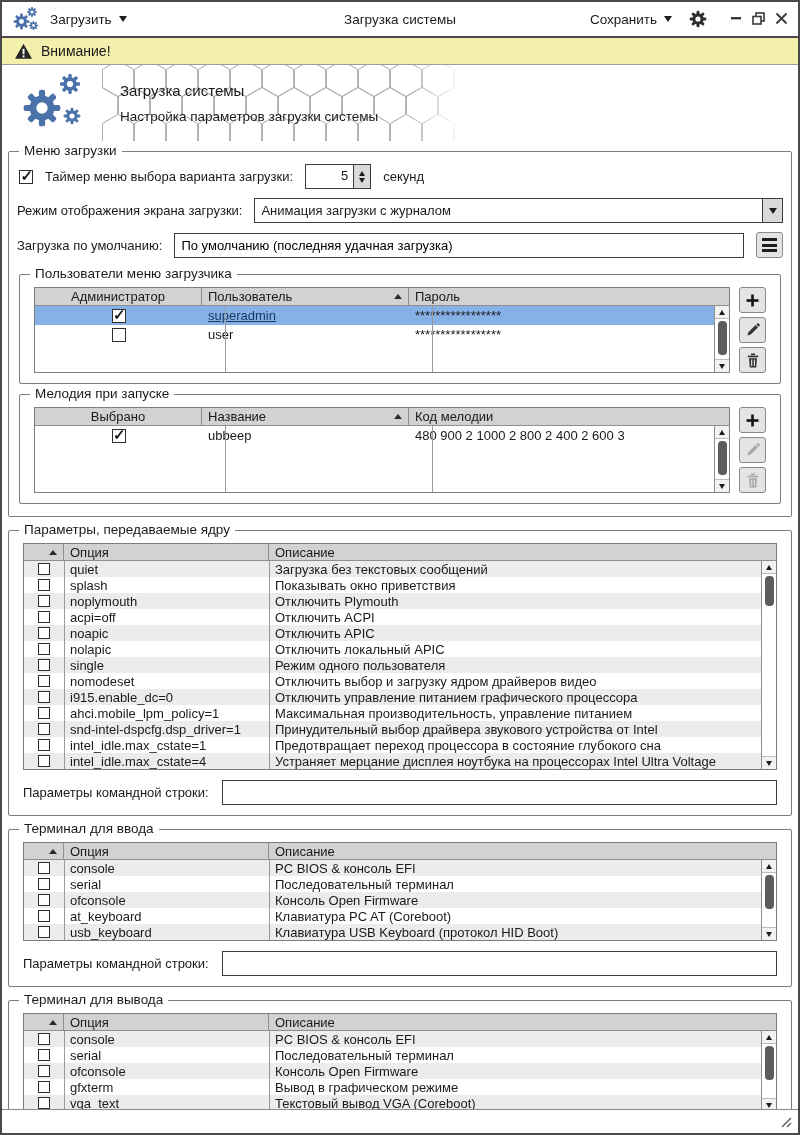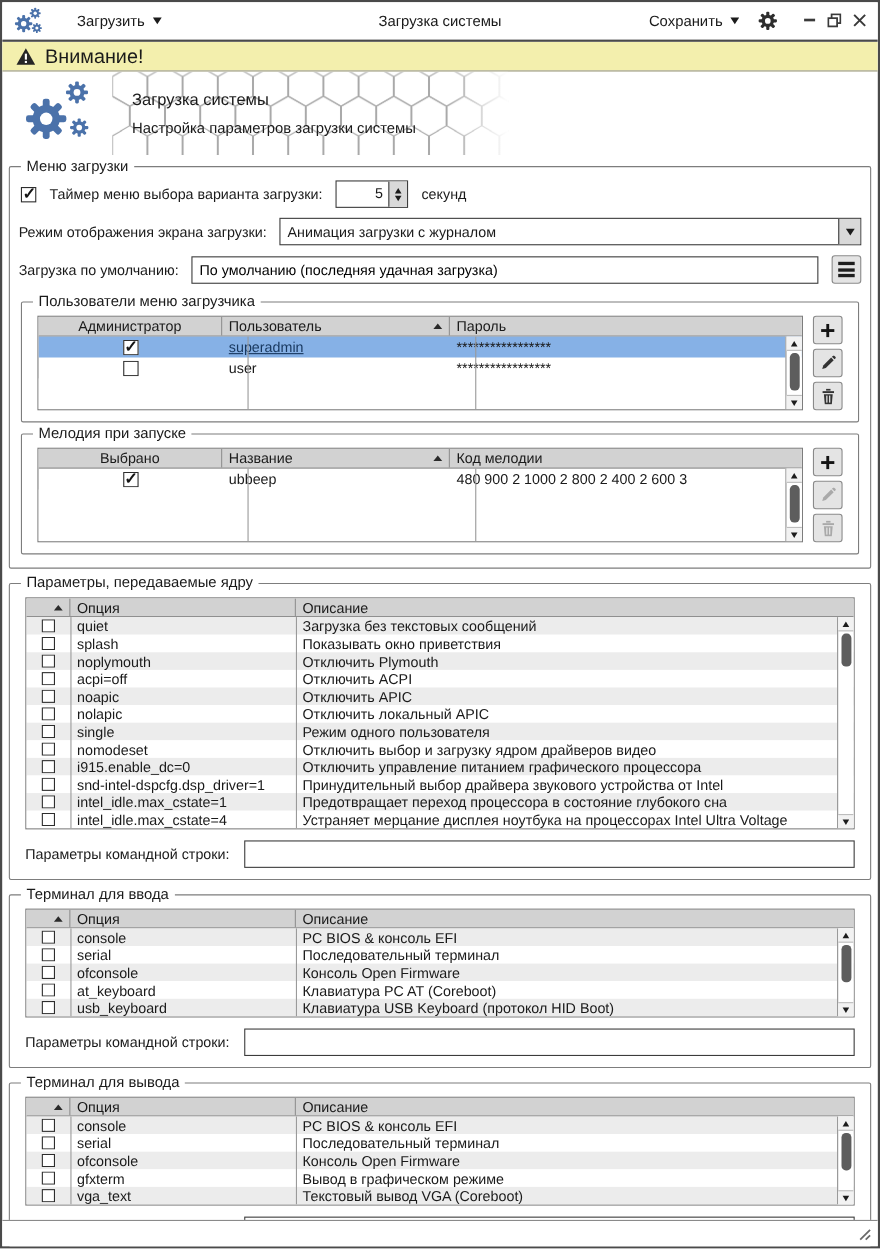--- a/index.html
+++ b/index.html
@@ -3,31 +3,31 @@
 <meta charset="utf-8">
 <style>
   * { box-sizing: border-box; margin: 0; padding: 0; }
   html,body { background:#cfcfcf; }
   body { font-family:"Liberation Sans", sans-serif; font-size:13px; color:#1a1a1a; }
   .window { width:800px; height:1135px; background:#fff; border:2px solid #4a4a4a; position:relative; overflow:hidden; }
 
   
   .titlebar { height:36px; display:flex; align-items:center; padding:0 10px; border-bottom:2px solid #4a4a4a; position:relative; background:#fff; }
   .menu-btn { display:flex; align-items:center; gap:7px; font-size:13.5px; cursor:default; }
-  .menu-btn.left { margin-left:28px;justify-content:space-between; }
+  .menu-btn.left { margin-left:8px;justify-content:space-between; }
   .win-title { position:absolute; left:0; right:0; text-align:center; font-size:13.5px; pointer-events:none; }
   .tb-right { margin-left:auto; display:flex; align-items:center; gap:16px; z-index:2; }
   .winctl { display:flex; align-items:flex-start; gap:10px; margin-left:6px; }
   .winctl svg { display:block; }
   .tri-down { width:0; height:0; border-left:4.5px solid transparent; border-right:4.5px solid transparent; border-top:6px solid #1c1c1c; }
   .tri-up { width:0; height:0; border-left:4.5px solid transparent; border-right:4.5px solid transparent; border-bottom:6px solid #1c1c1c; }
 
   
   .warnbar { height:27px; background:#f3efad; border-bottom:1px solid #9c9c9c; display:flex; align-items:center; gap:8px; padding:0 12px; }
-  .warnbar span { font-size:18px; }
+  .warnbar span { font-size:14px; }
 
   
   .pagehead { height:76px; position:relative; overflow:hidden; }
   .hexbg { position:absolute; left:100px; top:0; }
   .logo { position:absolute; left:18px; top:7px; }
   .page-title { position:absolute; left:118px; top:17px; font-size:15px; }
   .page-subtitle { position:absolute; left:118px; top:44px; font-size:13.5px; }
 
   
   .group { border:1px solid #7d7d7d; border-radius:2px; margin:13px 6px 0; padding:12px 8px 10px; position:relative; background:#fff; }
@@ -454,20 +454,27 @@
             </div>
 
             <div class="trow">
               <div class="td o-c1 center">
                 <span class="cb"></span>
               </div>
               <div class="td o-c2">i915.enable_dc=0</div>
               <div class="td o-c3">Отключить управление питанием графического процессора</div>
             </div>
 
+            <div class="trow">
+              <div class="td o-c1 center">
+                <span class="cb"></span>
+              </div>
+              <div class="td o-c2">ahci.mobile_lpm_policy=1</div>
+              <div class="td o-c3">Максимальная производительность, управление питанием</div>
+            </div>
 
             <div class="trow">
               <div class="td o-c1 center">
                 <span class="cb"></span>
               </div>
               <div class="td o-c2">snd-intel-dspcfg.dsp_driver=1</div>
               <div class="td o-c3">Принудительный выбор драйвера звукового устройства от Intel</div>
             </div>
 
             <div class="trow">

